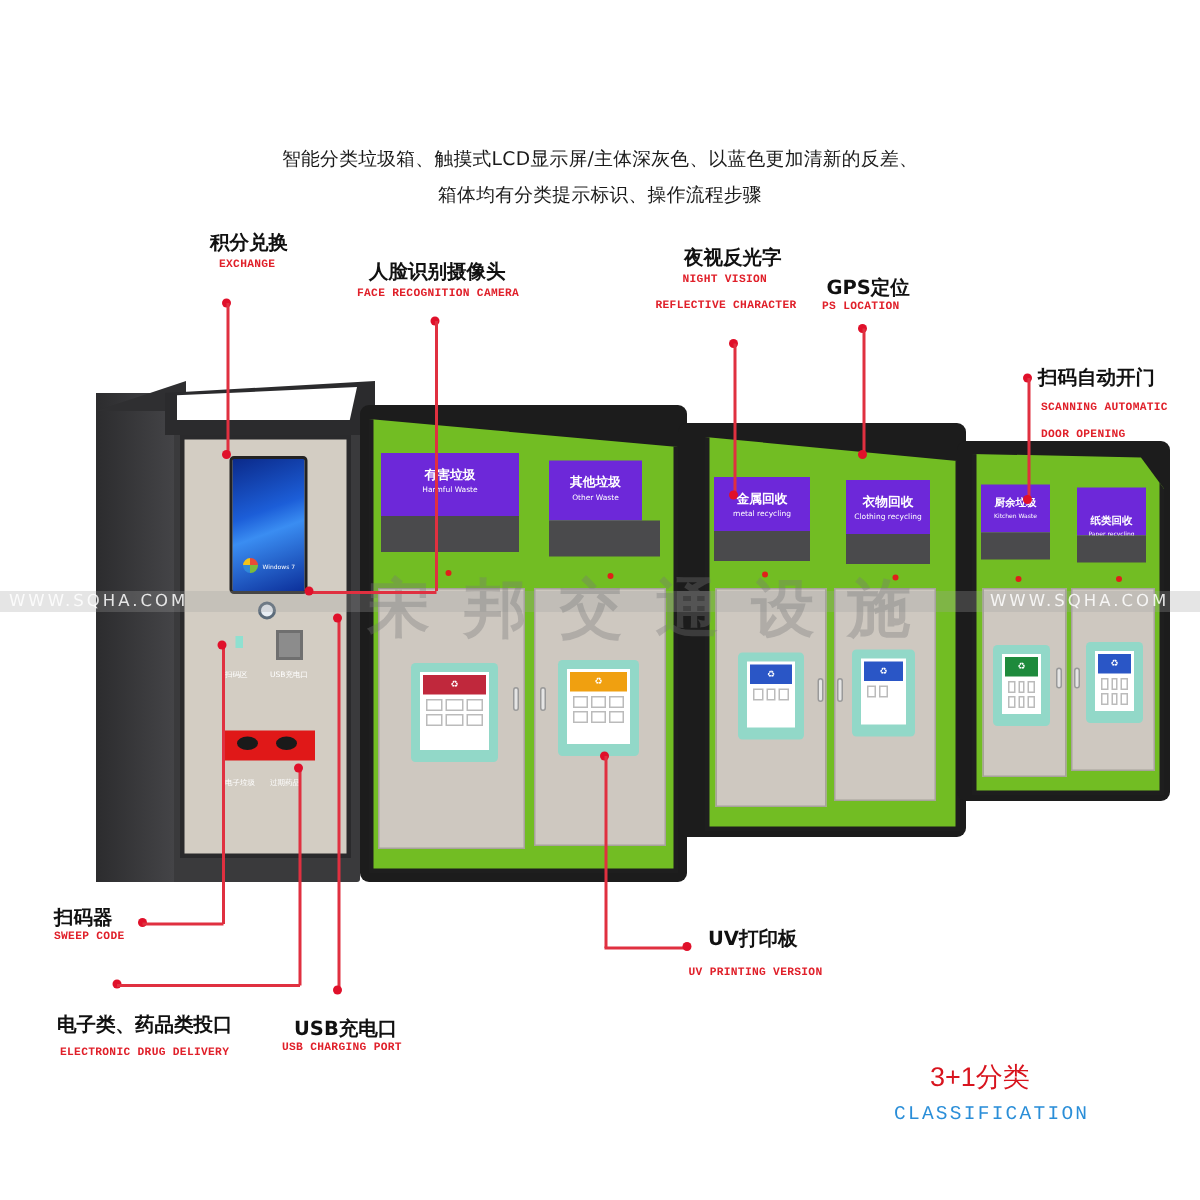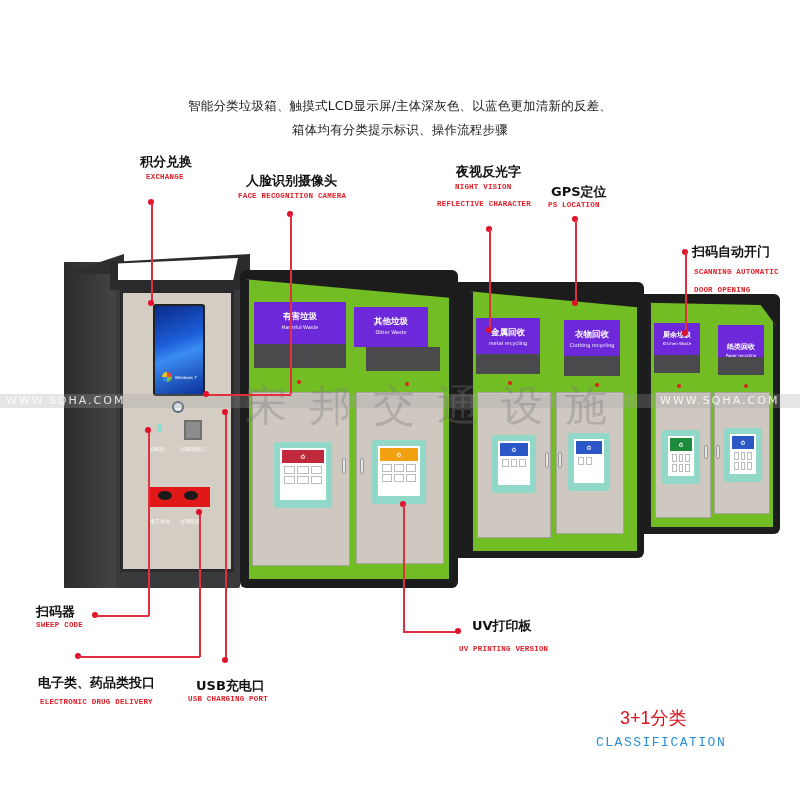--- a/index.html
+++ b/index.html
@@ -36,21 +36,21 @@
   .door{position:absolute;background:#cec8c0;border:1px solid #a7a29b}
   .led{position:absolute;width:4px;height:4px;border-radius:50%;background:#e0201a}
   .handle{position:absolute;width:4px;height:16px;background:#e5e5e5;border:1px solid #999;border-radius:2px}
   .sign{position:absolute;background:#92d8c8;border-radius:3px}
   .sign-inner{position:absolute;left:6px;top:6px;right:6px;bottom:8px;background:#fff}
   .sign-head{position:absolute;left:2px;right:2px;top:2px;height:13px;color:#fff;font-size:6px;text-align:center;line-height:13px}
   .sign-grid{position:absolute;left:4px;right:4px;top:18px;display:grid;grid-template-columns:repeat(3,1fr);gap:2px}
   .sign-grid i{display:block;height:8px;border:1px solid #bbb}
   .wm-band{position:absolute;left:0;top:394px;width:800px;height:14px;background:rgba(160,160,160,0.28)}
   .wm-url{position:absolute;font-size:11px;color:rgba(255,255,255,0.85);letter-spacing:2px;white-space:nowrap}
-  .wm-cn{position:absolute;left:245px;top:378px;font-size:42px;color:rgba(120,120,120,0.35);letter-spacing:22px;white-space:nowrap;font-weight:normal}
+  .wm-cn{position:absolute;left:245px;top:378px;font-size:42px;color:rgba(120,120,120,0.35);letter-spacing:22px;white-space:nowrap;font-weight:bold}
   .classif-cn{position:absolute;left:620px;top:706px;font-size:18px;color:#d8141e;font-family:"Liberation Sans",sans-serif}
   .classif-en{position:absolute;left:596px;top:735px;font-size:13px;color:#2a8ed8;font-family:"Liberation Mono",monospace;letter-spacing:1.5px}
 </style>
 </head>
 <body>
 
 <div class="headline" style="top:98px">智能分类垃圾箱、触摸式LCD显示屏/主体深灰色、以蓝色更加清新的反差、</div>
 <div class="headline" style="top:122px">箱体均有分类提示标识、操作流程步骤</div>
 
 <div>
@@ -78,21 +78,21 @@
 </div>
 
 <div>
   <div class="unit-shadow" style="left:240px;top:270px;width:218px;height:318px"></div>
   <div class="unit" style="left:246px;top:270px;width:206px;height:312px;clip-path:polygon(0 3%,100% 9%,100% 100%,0 100%)"></div>
   <div class="lid-label" style="left:254px;top:302px;width:92px;height:42px">
     <span class="c">有害垃圾</span>
     <span class="e">Harmful Waste</span>
   </div>
   <div class="slot" style="left:254px;top:344px;width:92px;height:24px"></div>
-  <div class="lid-label" style="left:354px;top:307px;width:74px;height:40px">
+  <div class="lid-label" style="left:366px;top:307px;width:62px;height:40px">
     <span class="c">其他垃圾</span>
     <span class="e">Other Waste</span>
   </div>
   <div class="slot" style="left:366px;top:347px;width:74px;height:24px"></div>
   <div class="led" style="left:297px;top:380px"></div>
   <div class="led" style="left:405px;top:382px"></div>
   <div class="door" style="left:252px;top:392px;width:98px;height:174px"></div>
   <div class="door" style="left:356px;top:392px;width:88px;height:172px"></div>
   <div class="handle" style="left:342px;top:458px"></div>
   <div class="handle" style="left:360px;top:458px"></div>

